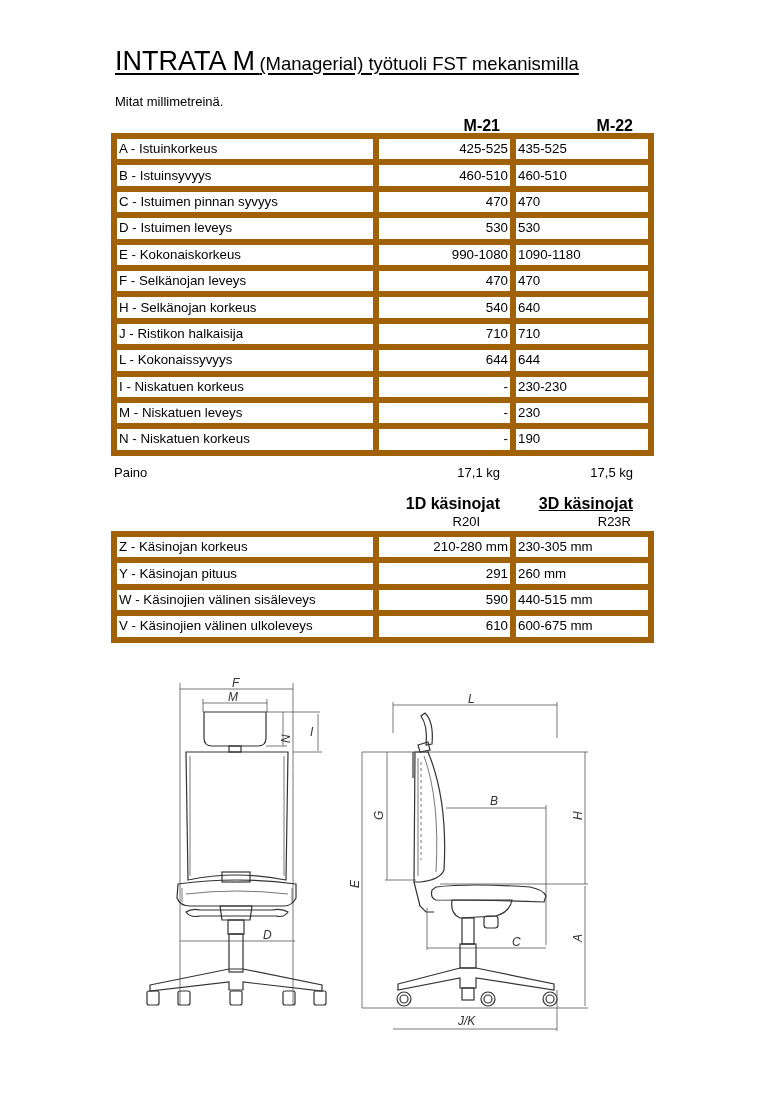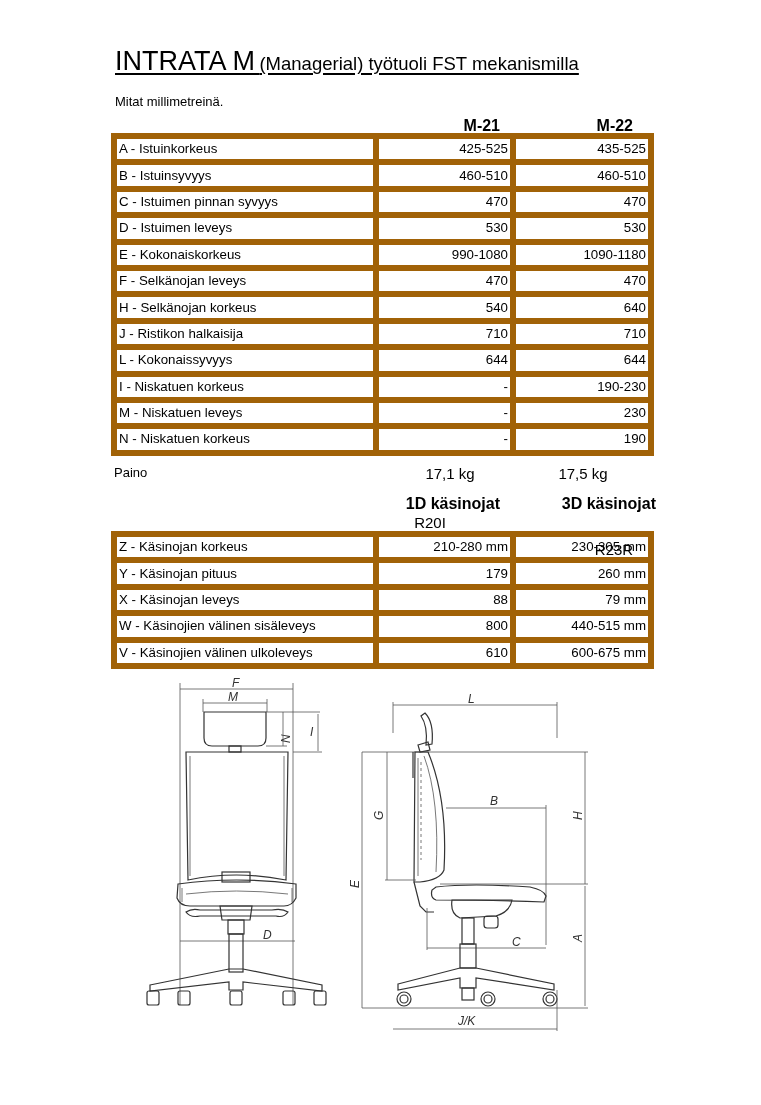--- a/index.html
+++ b/index.html
@@ -4,26 +4,26 @@
 <style>
   html, body { margin: 0; padding: 0; background: #ffffff; }
   body { width: 761px; height: 1105px; position: relative; overflow: hidden;
          font-family: "Liberation Sans", sans-serif; color: #000; }
   .title { position: absolute; left: 115px; top: 46px; white-space: nowrap;
            text-decoration: underline; text-decoration-thickness: 2px; text-underline-offset: 3px; }
   .title .big { font-size: 27px; }
   .title .small { font-size: 18.5px; }
   .note { position: absolute; left: 115px; top: 94px; font-size: 13px; }
   .hdr { position: absolute; font-size: 16px; font-weight: bold; text-align: right; }
-  .plain { position: absolute; font-size: 15px; text-align: center; }
+  .plain { position: absolute; font-size: 13px; text-align: right; }
   table.spec { position: absolute; left: 111px; border-collapse: collapse; font-size: 13.3px; }
   table.spec td { border: 6px solid #a16207; height: 20.4px; padding: 0 2px; line-height: 20px; white-space: nowrap; }
   table.spec td.lab { width: 252px; text-align: left; }
   table.spec td.v1 { width: 127px; text-align: right; }
-  table.spec td.v2 { width: 128px; text-align: right; }
+  table.spec td.v2 { width: 128px; text-align: left; }
   .paino-label { position: absolute; left: 114px; top: 465px; font-size: 13px; }
   svg.drw { position: absolute; left: 0; top: 0; }
   svg.drw .ln { stroke: #333; stroke-width: 1.2; fill: none; }
   svg.drw .thin { stroke: #555; stroke-width: 0.8; fill: none; }
   svg.drw text { font-family: "Liberation Sans", sans-serif; font-style: italic; font-size: 12px; fill: #333; }
 </style>
 </head>
 <body>
 
 <div class="title"><span class="big">INTRATA M</span> <span class="small">(Managerial) työtuoli FST mekanismilla</span></div>
@@ -76,64 +76,59 @@
         <td class="v2">710</td>
       </tr>
       <tr>
         <td class="lab">L - Kokonaissyvyys</td>
         <td class="v1">644</td>
         <td class="v2">644</td>
       </tr>
       <tr>
         <td class="lab">I - Niskatuen korkeus</td>
         <td class="v1">-</td>
-        <td class="v2">190-230</td>
+        <td class="v2">230-230</td>
       </tr>
       <tr>
         <td class="lab">M - Niskatuen leveys</td>
         <td class="v1">-</td>
         <td class="v2">230</td>
       </tr>
       <tr>
         <td class="lab">N - Niskatuen korkeus</td>
         <td class="v1">-</td>
         <td class="v2">190</td>
       </tr>
     </tbody>
 </table>
 
 <div class="paino-label">Paino</div>
 <div class="plain" style="left:400px; top:465px; width:100px;">17,1 kg</div>
 <div class="plain" style="left:533px; top:465px; width:100px;">17,5 kg</div>
 
 <div class="hdr" style="left:380px; top:495px; width:120px;">1D käsinojat</div>
-<div class="hdr" style="left:536px; top:495px; width:120px;">3D käsinojat</div>
+<div class="hdr" style="left:513px; top:495px; width:120px;text-decoration:underline;">3D käsinojat</div>
 <div class="plain" style="left:380px; top:514px; width:100px;">R20I</div>
-<div class="plain" style="left:564px; top:514px; width:100px;margin-top:27px;">R23R</div>
+<div class="plain" style="left:531px; top:514px; width:100px;">R23R</div>
 
 <table class="spec" style="top:531px;border-radius:6px;">
   <tbody id="arm-body">
       <tr>
         <td class="lab">Z - Käsinojan korkeus</td>
         <td class="v1">210-280 mm</td>
         <td class="v2">230-305 mm</td>
       </tr>
       <tr>
         <td class="lab">Y - Käsinojan pituus</td>
-        <td class="v1">179</td>
+        <td class="v1">291</td>
         <td class="v2">260 mm</td>
       </tr>
       <tr>
-        <td class="lab">X - Käsinojan leveys</td>
-        <td class="v1">88</td>
-        <td class="v2">79 mm</td>
-      </tr>
-      <tr>
         <td class="lab">W - Käsinojien välinen sisäleveys</td>
-        <td class="v1">800</td>
+        <td class="v1">590</td>
         <td class="v2">440-515 mm</td>
       </tr>
       <tr>
         <td class="lab">V - Käsinojien välinen ulkoleveys</td>
         <td class="v1">610</td>
         <td class="v2">600-675 mm</td>
       </tr>
     </tbody>
 </table>
 

